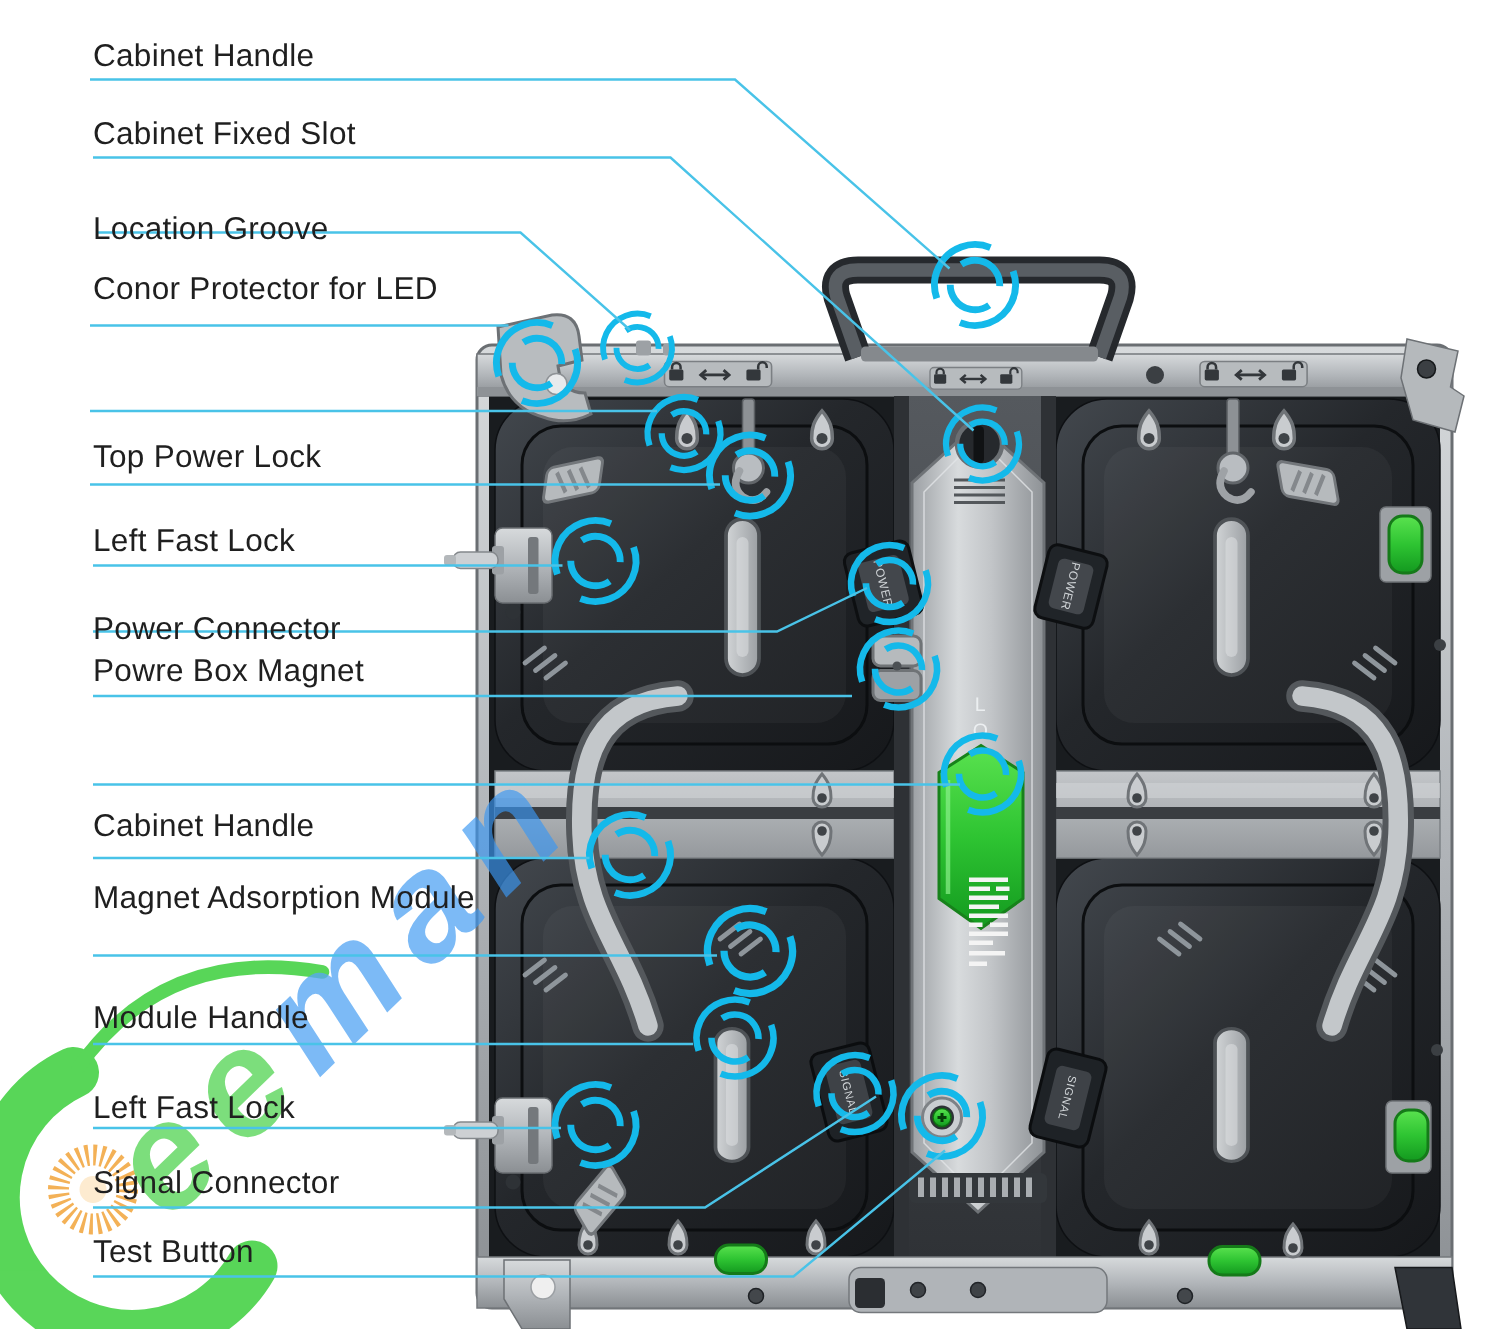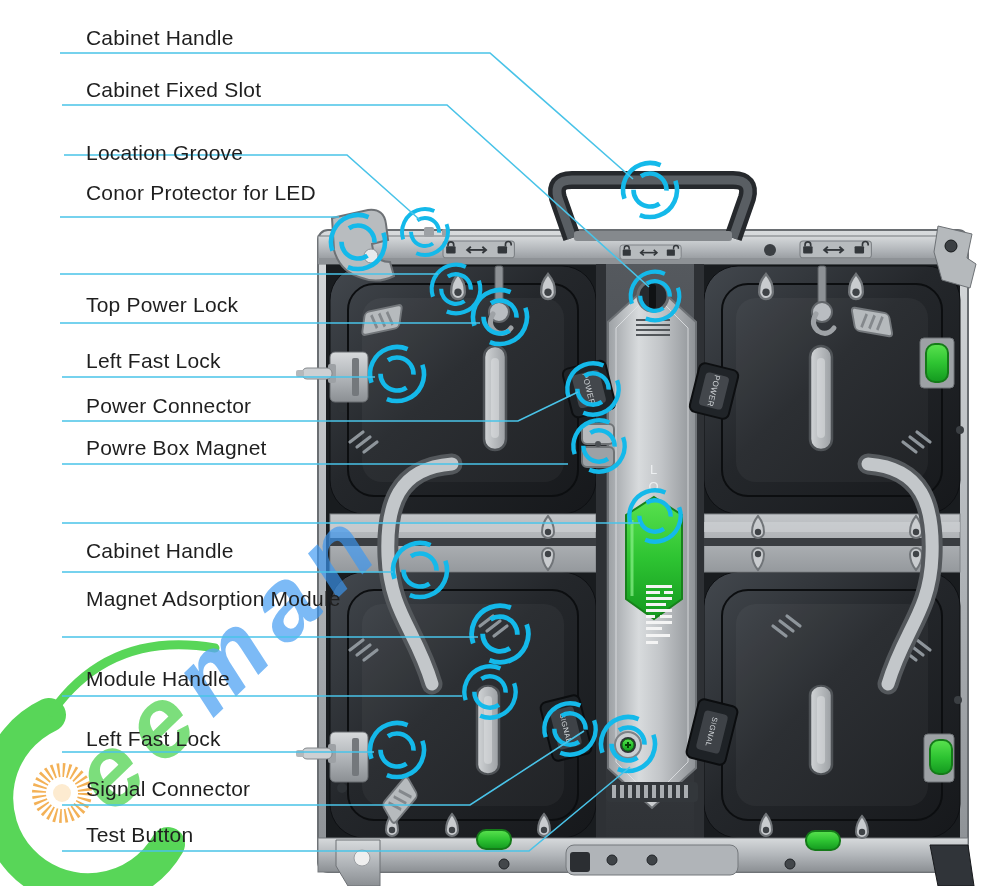--- a/index.html
+++ b/index.html
@@ -1,20 +1,20 @@
 <!DOCTYPE html>
 <html><head>
 <meta charset="utf-8">
 <style>
   html,body{margin:0;padding:0;background:#fff;}
   #stage{position:relative;width:1000px;height:886px;background:#fff;overflow:hidden;
          font-family:"Liberation Sans",sans-serif;}
   #art{position:absolute;left:0;top:0;width:1000px;height:886px;}
   .plabel{position:absolute;left:62px;font-size:21px;line-height:1.05;color:#1f1f1f;
-          white-space:nowrap;letter-spacing:.2px;margin-left:24px;}
+          white-space:nowrap;letter-spacing:.2px;}
 </style>
 </head>
 <body>
 
 <div id="stage">
 
 <svg id="art" viewBox="0 0 1000 886" xmlns="http://www.w3.org/2000/svg">
   <defs>
     <linearGradient id="gFrame" x1="0" y1="0" x2="0" y2="1">
       <stop offset="0" stop-color="#d7dadc"></stop>
@@ -368,21 +368,21 @@
     <polyline points="62,851 529,851 630,767"></polyline>
   </g>
 </svg>
 
 <div class="plabel" style="top:27px">Cabinet Handle</div>
 <div class="plabel" style="top:79px">Cabinet Fixed Slot</div>
 <div class="plabel" style="top:142px">Location Groove</div>
 <div class="plabel" style="top:182px">Conor Protector for LED</div>
 <div class="plabel" style="top:294px">Top Power Lock</div>
 <div class="plabel" style="top:350px">Left Fast Lock</div>
-<div class="plabel" style="top:395px">Power Connector</div>
+<div class="plabel" style="top:409px">Power Connector</div>
 <div class="plabel" style="top:437px">Powre Box Magnet</div>
 <div class="plabel" style="top:540px">Cabinet Handle</div>
 <div class="plabel" style="top:588px">Magnet Adsorption Module</div>
 <div class="plabel" style="top:668px">Module Handle</div>
 <div class="plabel" style="top:728px">Left Fast Lock</div>
 <div class="plabel" style="top:778px">Signal Connector</div>
 <div class="plabel" style="top:824px">Test Button</div>
 
 </div>
 

